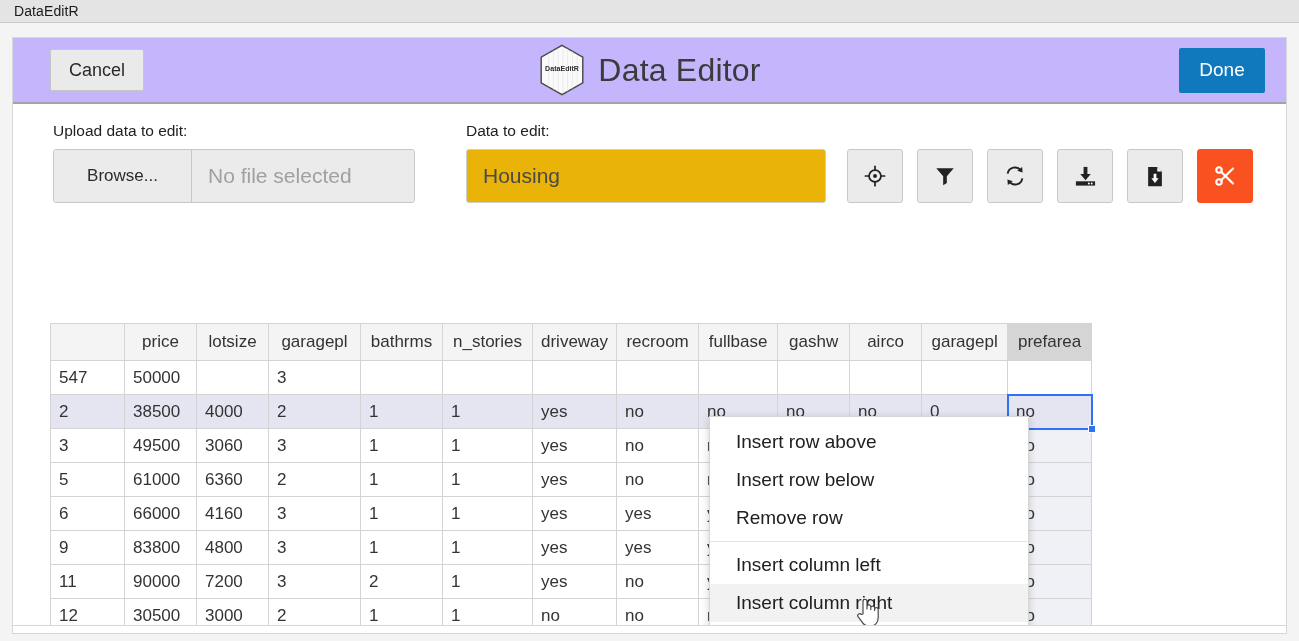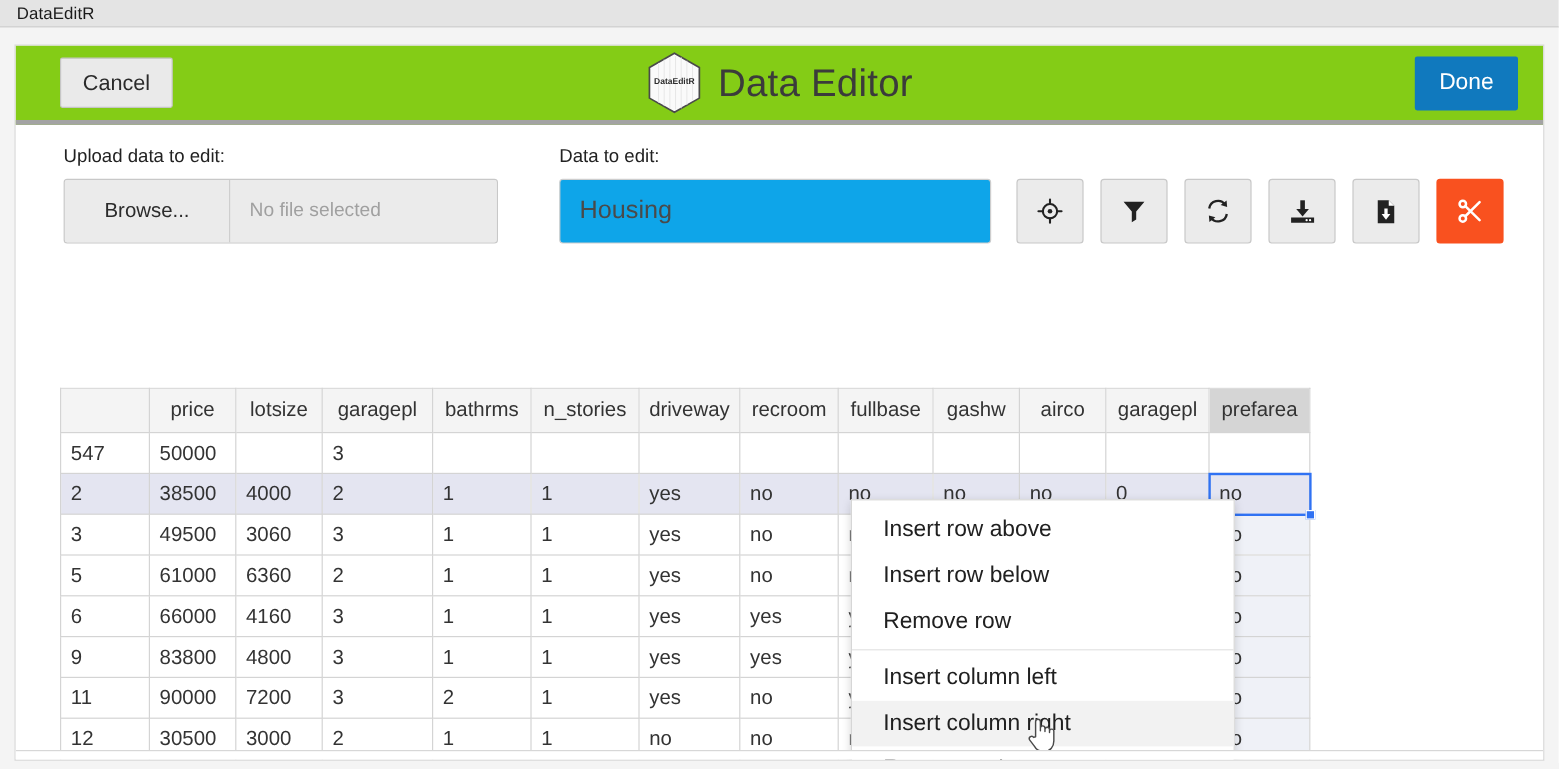--- a/index.html
+++ b/index.html
@@ -39,22 +39,22 @@
     position: relative;
     background: #ffffff;
     border: 1px solid #d7d7d7;
     height: 597px;
     overflow: hidden;
   }
 
   
   #modal-header {
     height: 66px;
-    background: #84cc16;
-    border-bottom: 4px solid #a3a3a3;
+    background: #c4b5fd;
+    border-bottom: 2px solid #a3a3a3;
     display: flex;
     align-items: center;
     position: relative;
     padding: 0 14px;
   }
   #cancel-btn {
     width: 94px; height: 42px;
     background: #eaeaea;
     border: 1px solid #c6c6c6;
     border-radius: 2px;
@@ -125,32 +125,32 @@
     color: #2b2b2b;
     font-family: "Liberation Sans", sans-serif;
     cursor: pointer;
     text-align: center;
   }
   #file-name {
     flex: 1;
     display: flex;
     align-items: center;
     padding-left: 16px;
-    font-size: 16px;
+    font-size: 21px;
     color: #a0a0a0;
     background: #ebebeb;
     text-align: center;
   }
   
   #data-group { margin-left: 47px; }
   #data-input {
     width: 360px; height: 54px;
     border: 1px solid #cdcdcd;
     border-radius: 3px;
-    background: #0ea5e9;
+    background: #eab308;
     font-size: 21px;
     color: #4a4a4a;
     font-family: "Liberation Sans", sans-serif;
     padding-left: 16px;
     outline: none;
   }
   
   #icon-bar {
     display: flex;
     gap: 14px;

